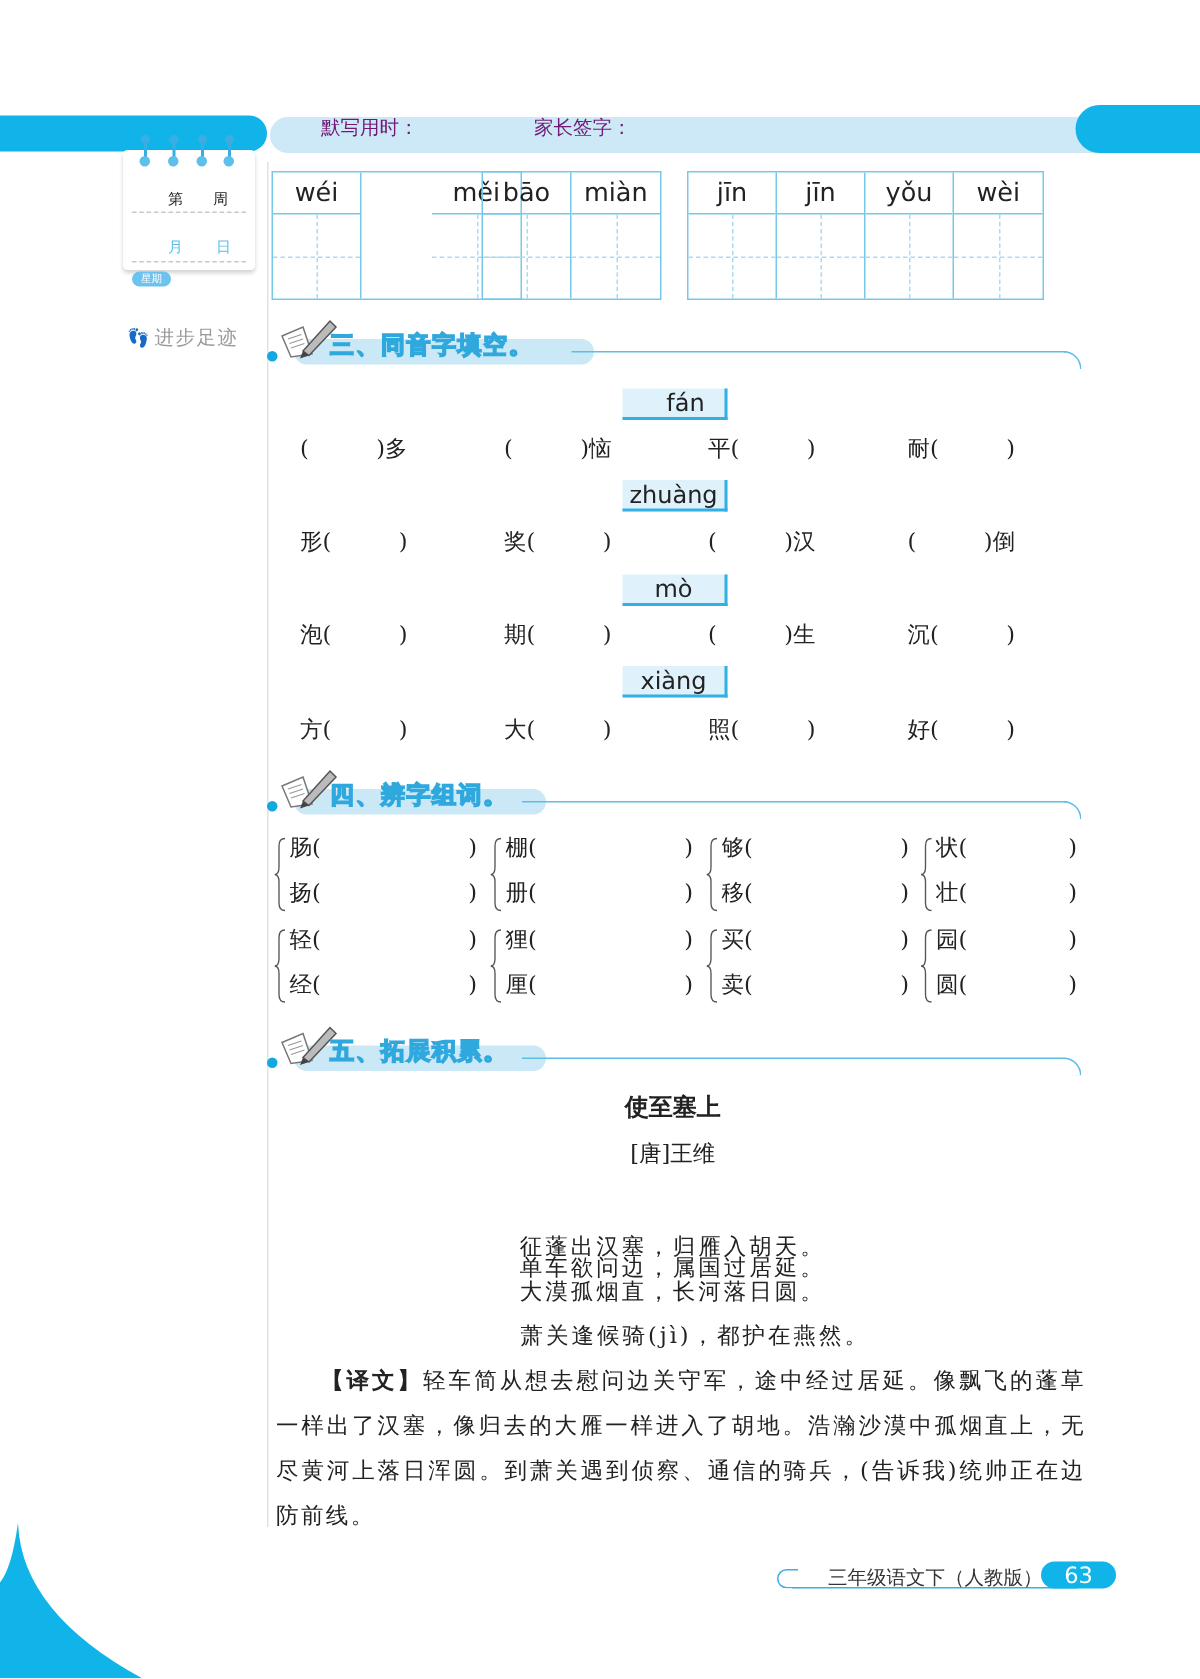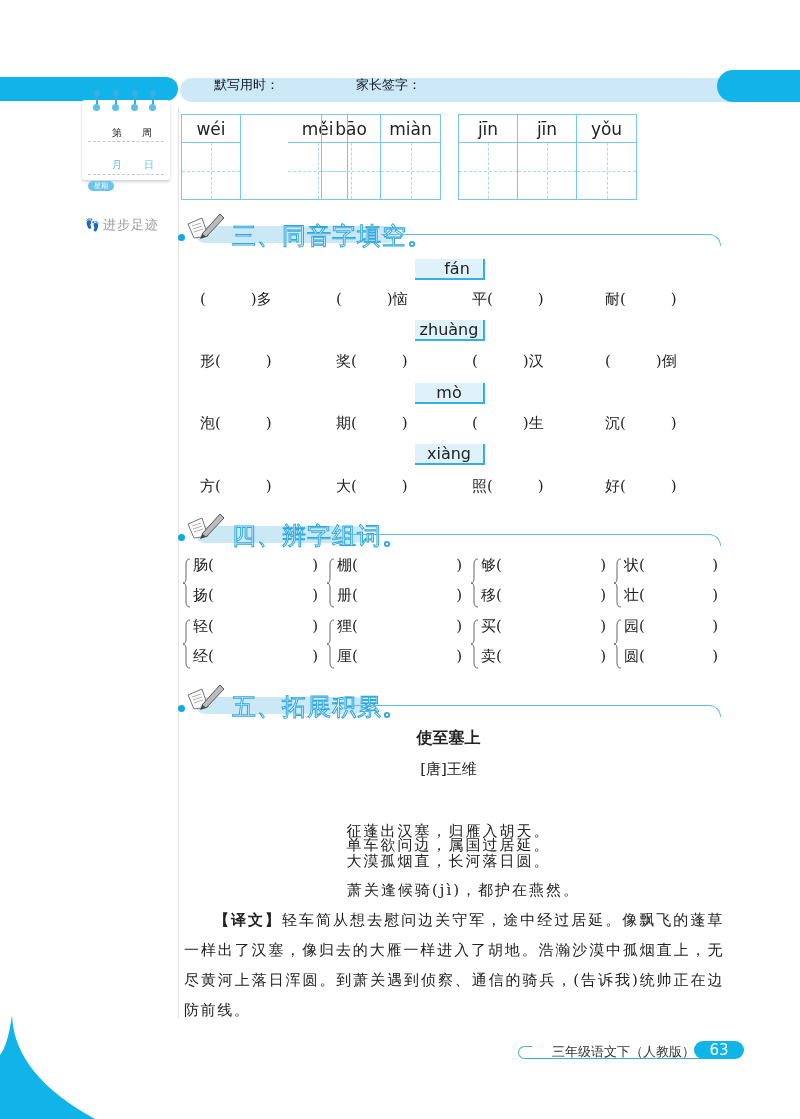--- a/index.html
+++ b/index.html
@@ -5,21 +5,21 @@
   * { box-sizing: border-box; margin: 0; padding: 0; }
   html, body { width: 800px; height: 1119px; background: #ffffff; overflow: hidden; }
   body { position: relative; font-family: "DejaVu Serif", "Liberation Serif", serif; color: #222; }
 
   .sans { font-family: "DejaVu Sans", "Liberation Sans", sans-serif; }
 
   
   .top-left-bar { position: absolute; left: 0; top: 77px; width: 178px; height: 24px; background: #10b4e8; border-radius: 0 14px 14px 0; }
   .top-mid-bar { position: absolute; left: 180px; top: 78px; width: 565px; height: 24px; background: #cde9f8; border-radius: 14px 0 0 14px; }
   .top-right-bar { position: absolute; left: 717px; top: 70px; width: 83px; height: 32px; background: #10b4e8; border-radius: 16px 0 0 16px; }
-  .hdr-label { position: absolute; top: 76px; font-size: 13px; color: #0f172a; }
+  .hdr-label { position: absolute; top: 76px; font-size: 13px; color: #701a75; }
 
   
   .cal-card { position: absolute; left: 82px; top: 100px; width: 88px; height: 80px; background: #fff; box-shadow: 0 2px 3px rgba(0,0,0,0.18); border-radius: 3px; }
   .ring { position: absolute; top: 90px; width: 6px; height: 6px; border-radius: 50%; background: #3aaee2; }
   .ring-line { position: absolute; top: 93px; width: 2px; height: 14px; background: #3aaee2; }
   .ring-b { position: absolute; top: 104px; width: 7px; height: 7px; border-radius: 50%; background: #5cc0ea; }
   .cal-txt { position: absolute; font-size: 10px; }
   .cal-dash { position: absolute; left: 88px; width: 76px; border-top: 1px dashed #c8c8c8; }
   .cal-badge { position: absolute; left: 88px; top: 181px; width: 26px; height: 10px; border-radius: 6px; background: #6cc3ee; color: #fff; font-size: 7px; text-align: center; line-height: 10px; }
   .footprint-label { position: absolute; left: 85px; top: 216px; font-size: 13px; color: #9a9a9a; letter-spacing: 1px; }
@@ -34,21 +34,21 @@
   .pcell:last-child { border-right: none; }
   .ptop { height: 28px; border-bottom: 1px solid #76c7ea; text-align: center; font-size: 17px; line-height: 28px; color: #222; }
   .pbox { flex: 1; position: relative; }
   .pbox::before { content: ""; position: absolute; left: 50%; top: 0; bottom: 0; border-left: 1px dashed #a9dcf2; }
   .pbox::after { content: ""; position: absolute; top: 50%; left: 0; right: 0; border-top: 1px dashed #a9dcf2; }
 
   
   .sec { position: absolute; left: 176px; width: 545px; height: 40px; }
   .sec-dot { position: absolute; left: 2px; top: 28px; width: 7px; height: 7px; border-radius: 50%; background: #12a9e2; }
   .sec-pill { position: absolute; left: 20px; top: 20px; height: 17px; border-radius: 9px; background: #cbe8f7; }
-  .sec-title { position: absolute; left: 56px; top: 14px; font-size: 24px; font-weight: normal; color: #fff; -webkit-text-stroke: 1px #2fa8de; letter-spacing: 1px; font-family: "DejaVu Sans", sans-serif; }
+  .sec-title { position: absolute; left: 44px; top: 14px; font-size: 16px; font-weight: bold; color: #fff; -webkit-text-stroke: 1px #2fa8de; letter-spacing: 1px; font-family: "DejaVu Sans", sans-serif; }
   .sec-line { position: absolute; top: 28px; right: 10px; height: 1px; background: #5cbde6; }
   .sec-corner { position: absolute; right: 0; top: 28px; width: 12px; height: 12px; border-top: 1px solid #5cbde6; border-right: 1px solid #5cbde6; border-top-right-radius: 12px; }
   .pencil-icon { position: absolute; left: 10px; top: 4px; width: 40px; height: 30px; }
 
   
   .pybox { position: absolute; left: 415px; width: 70px; height: 21px; background: #dff1fb; border-bottom: 2px solid #32b0e4; border-right: 2px solid #32b0e4; text-align: center; font-size: 16px; line-height: 20px; color: #222; font-family: "DejaVu Sans", sans-serif; }
   .hrow { position: absolute; left: 200px; width: 500px; height: 22px; font-size: 15px; }
   .hitem { position: absolute; top: 0; white-space: pre; }
 
   
@@ -134,20 +134,24 @@
       <div class="pbox"></div>
     </div>
   <div class="pcell">
       <div class="ptop">jīn</div>
       <div class="pbox"></div>
     </div>
   <div class="pcell">
       <div class="ptop">yǒu</div>
       <div class="pbox"></div>
     </div>
+  <div class="pcell">
+      <div class="ptop">wèi</div>
+      <div class="pbox"></div>
+    </div>
 </div>
 
 <div class="sec" style="top:206px;">
   <div class="sec-dot"></div>
   <div class="sec-pill" style="width:200px;"></div>
   <svg class="pencil-icon" viewBox="0 0 40 30">
     <path d="M2 14 L16 8 L22 26 L8 28 Z" fill="#fff" stroke="#777" stroke-width="1"></path>
     <path d="M6 16 L15 13 M7 19 L16 16 M8 22 L17 19" stroke="#999" stroke-width="0.8"></path>
     <path d="M16 24 L34 4 L38 8 L20 27 Z" fill="#bbb" stroke="#555" stroke-width="1"></path>
     <path d="M16 24 L14 29 L20 27 Z" fill="#444"></path>

